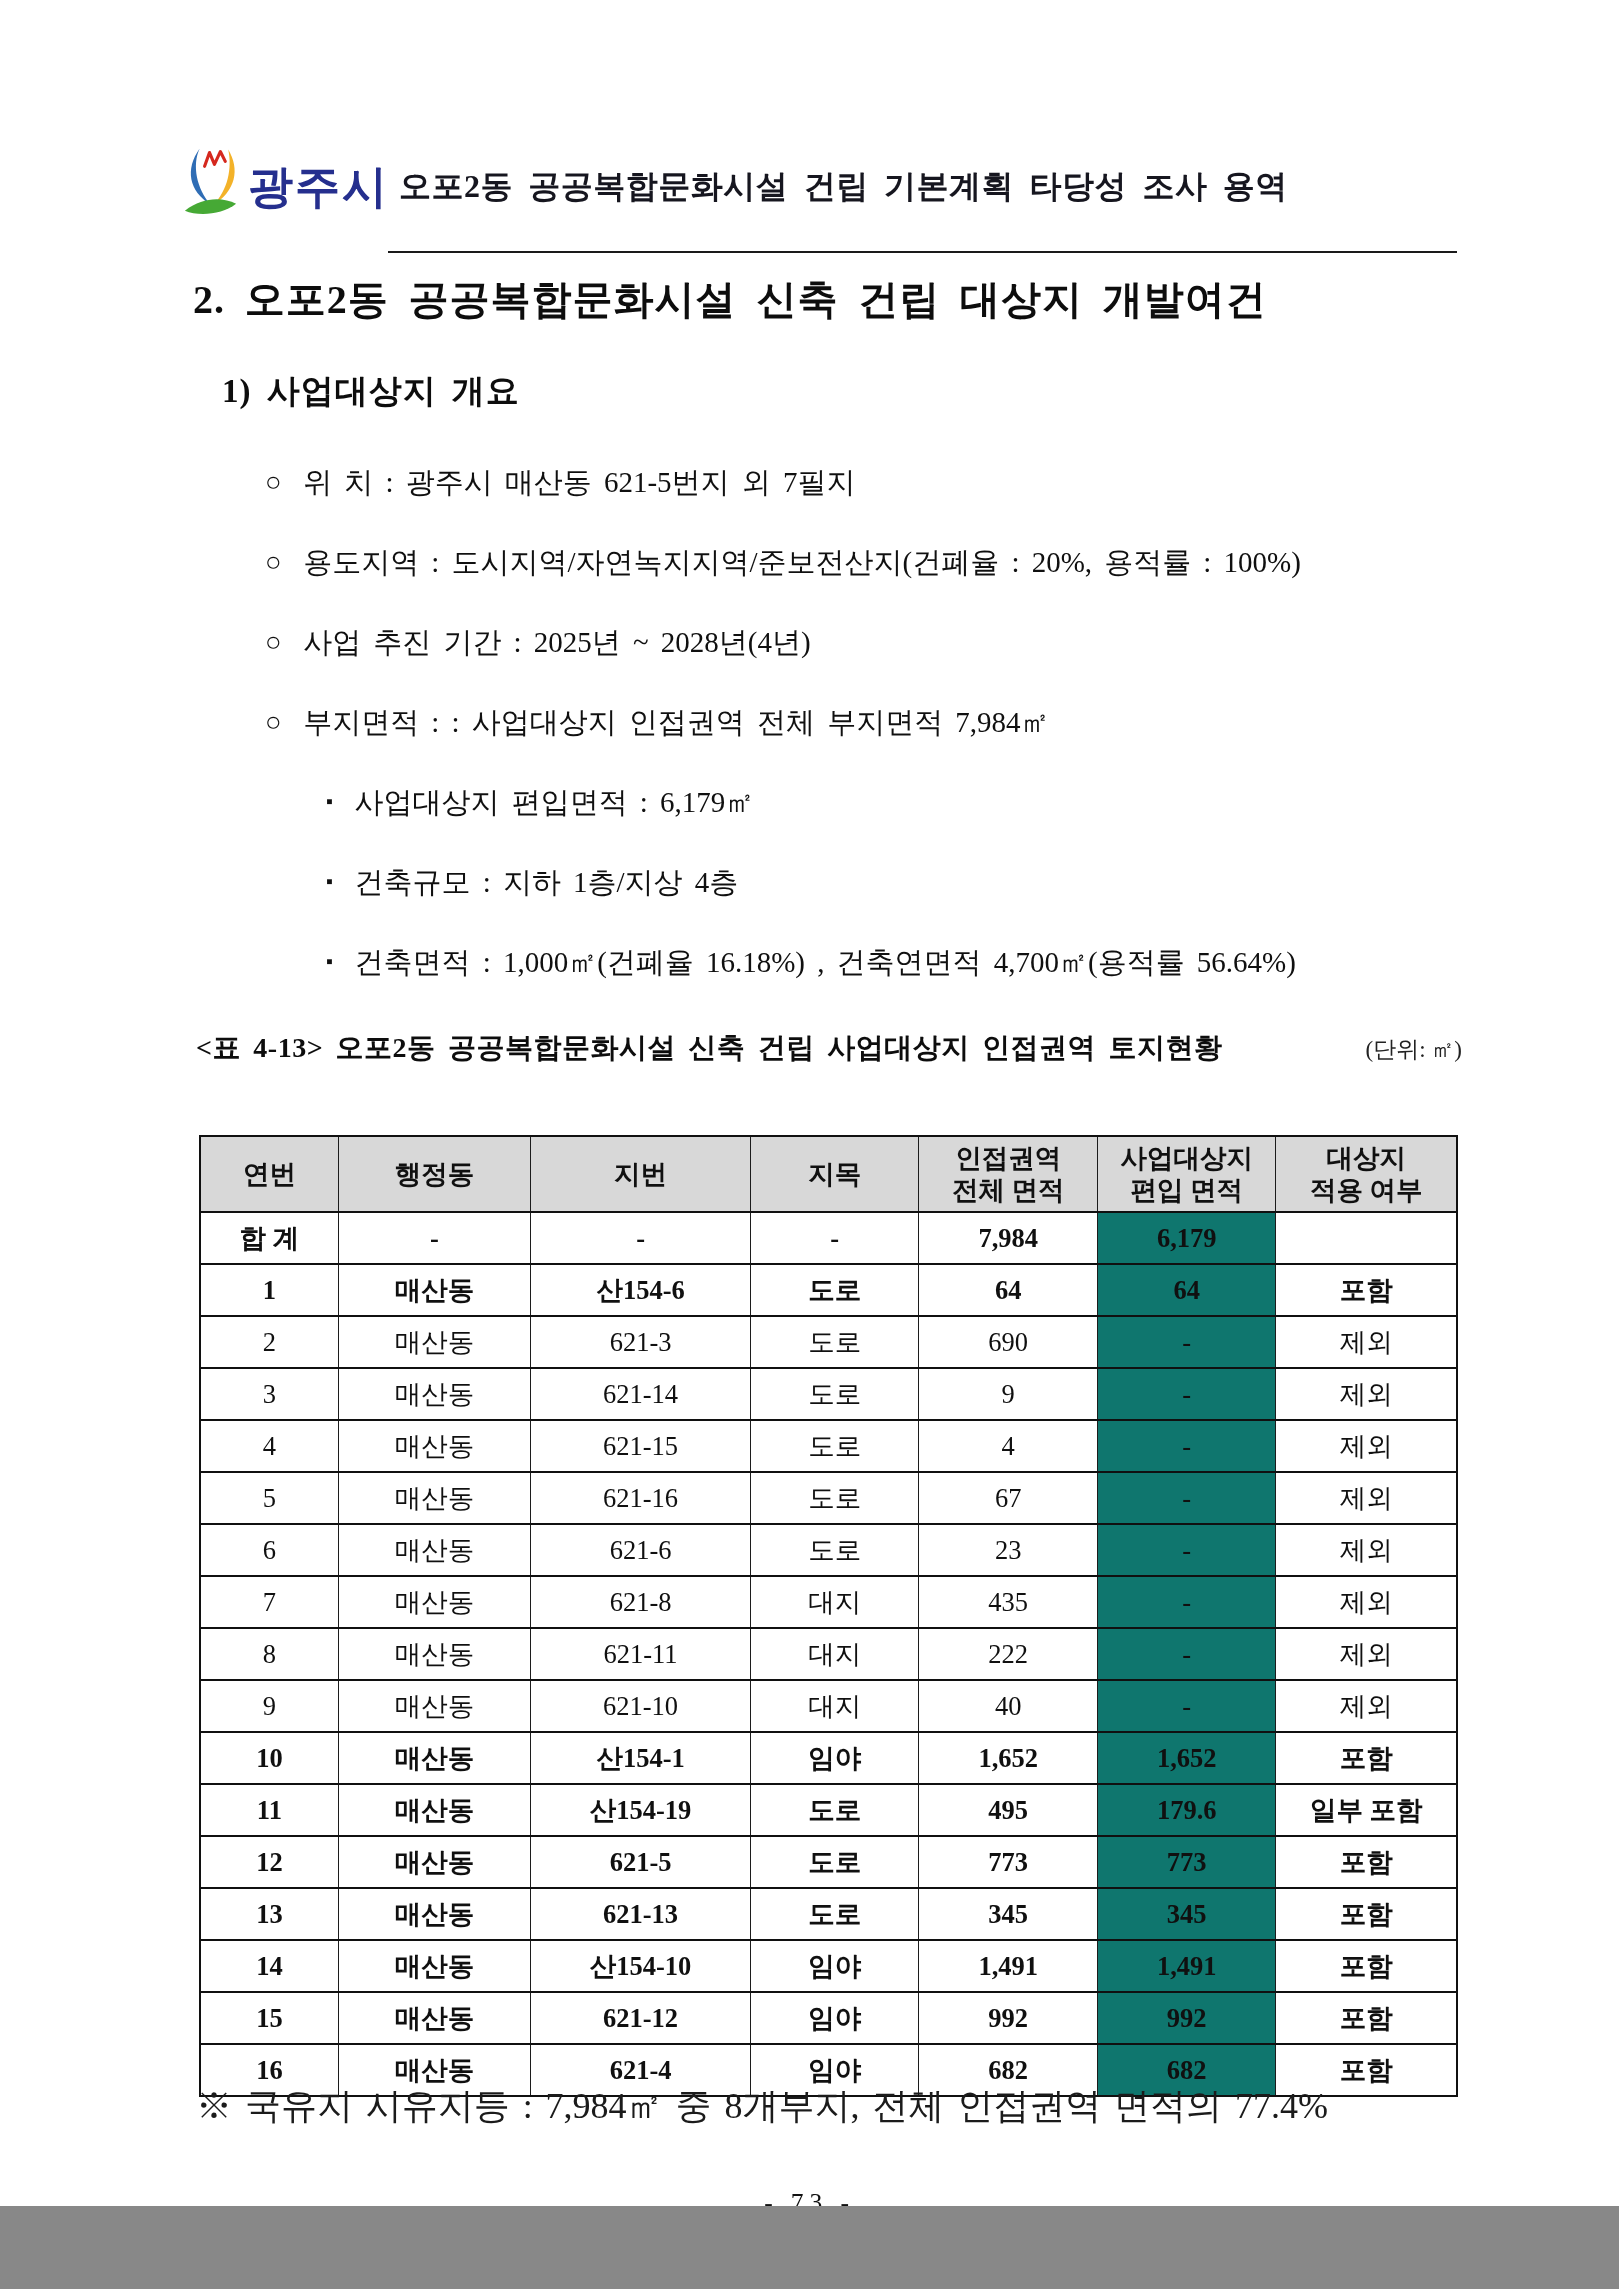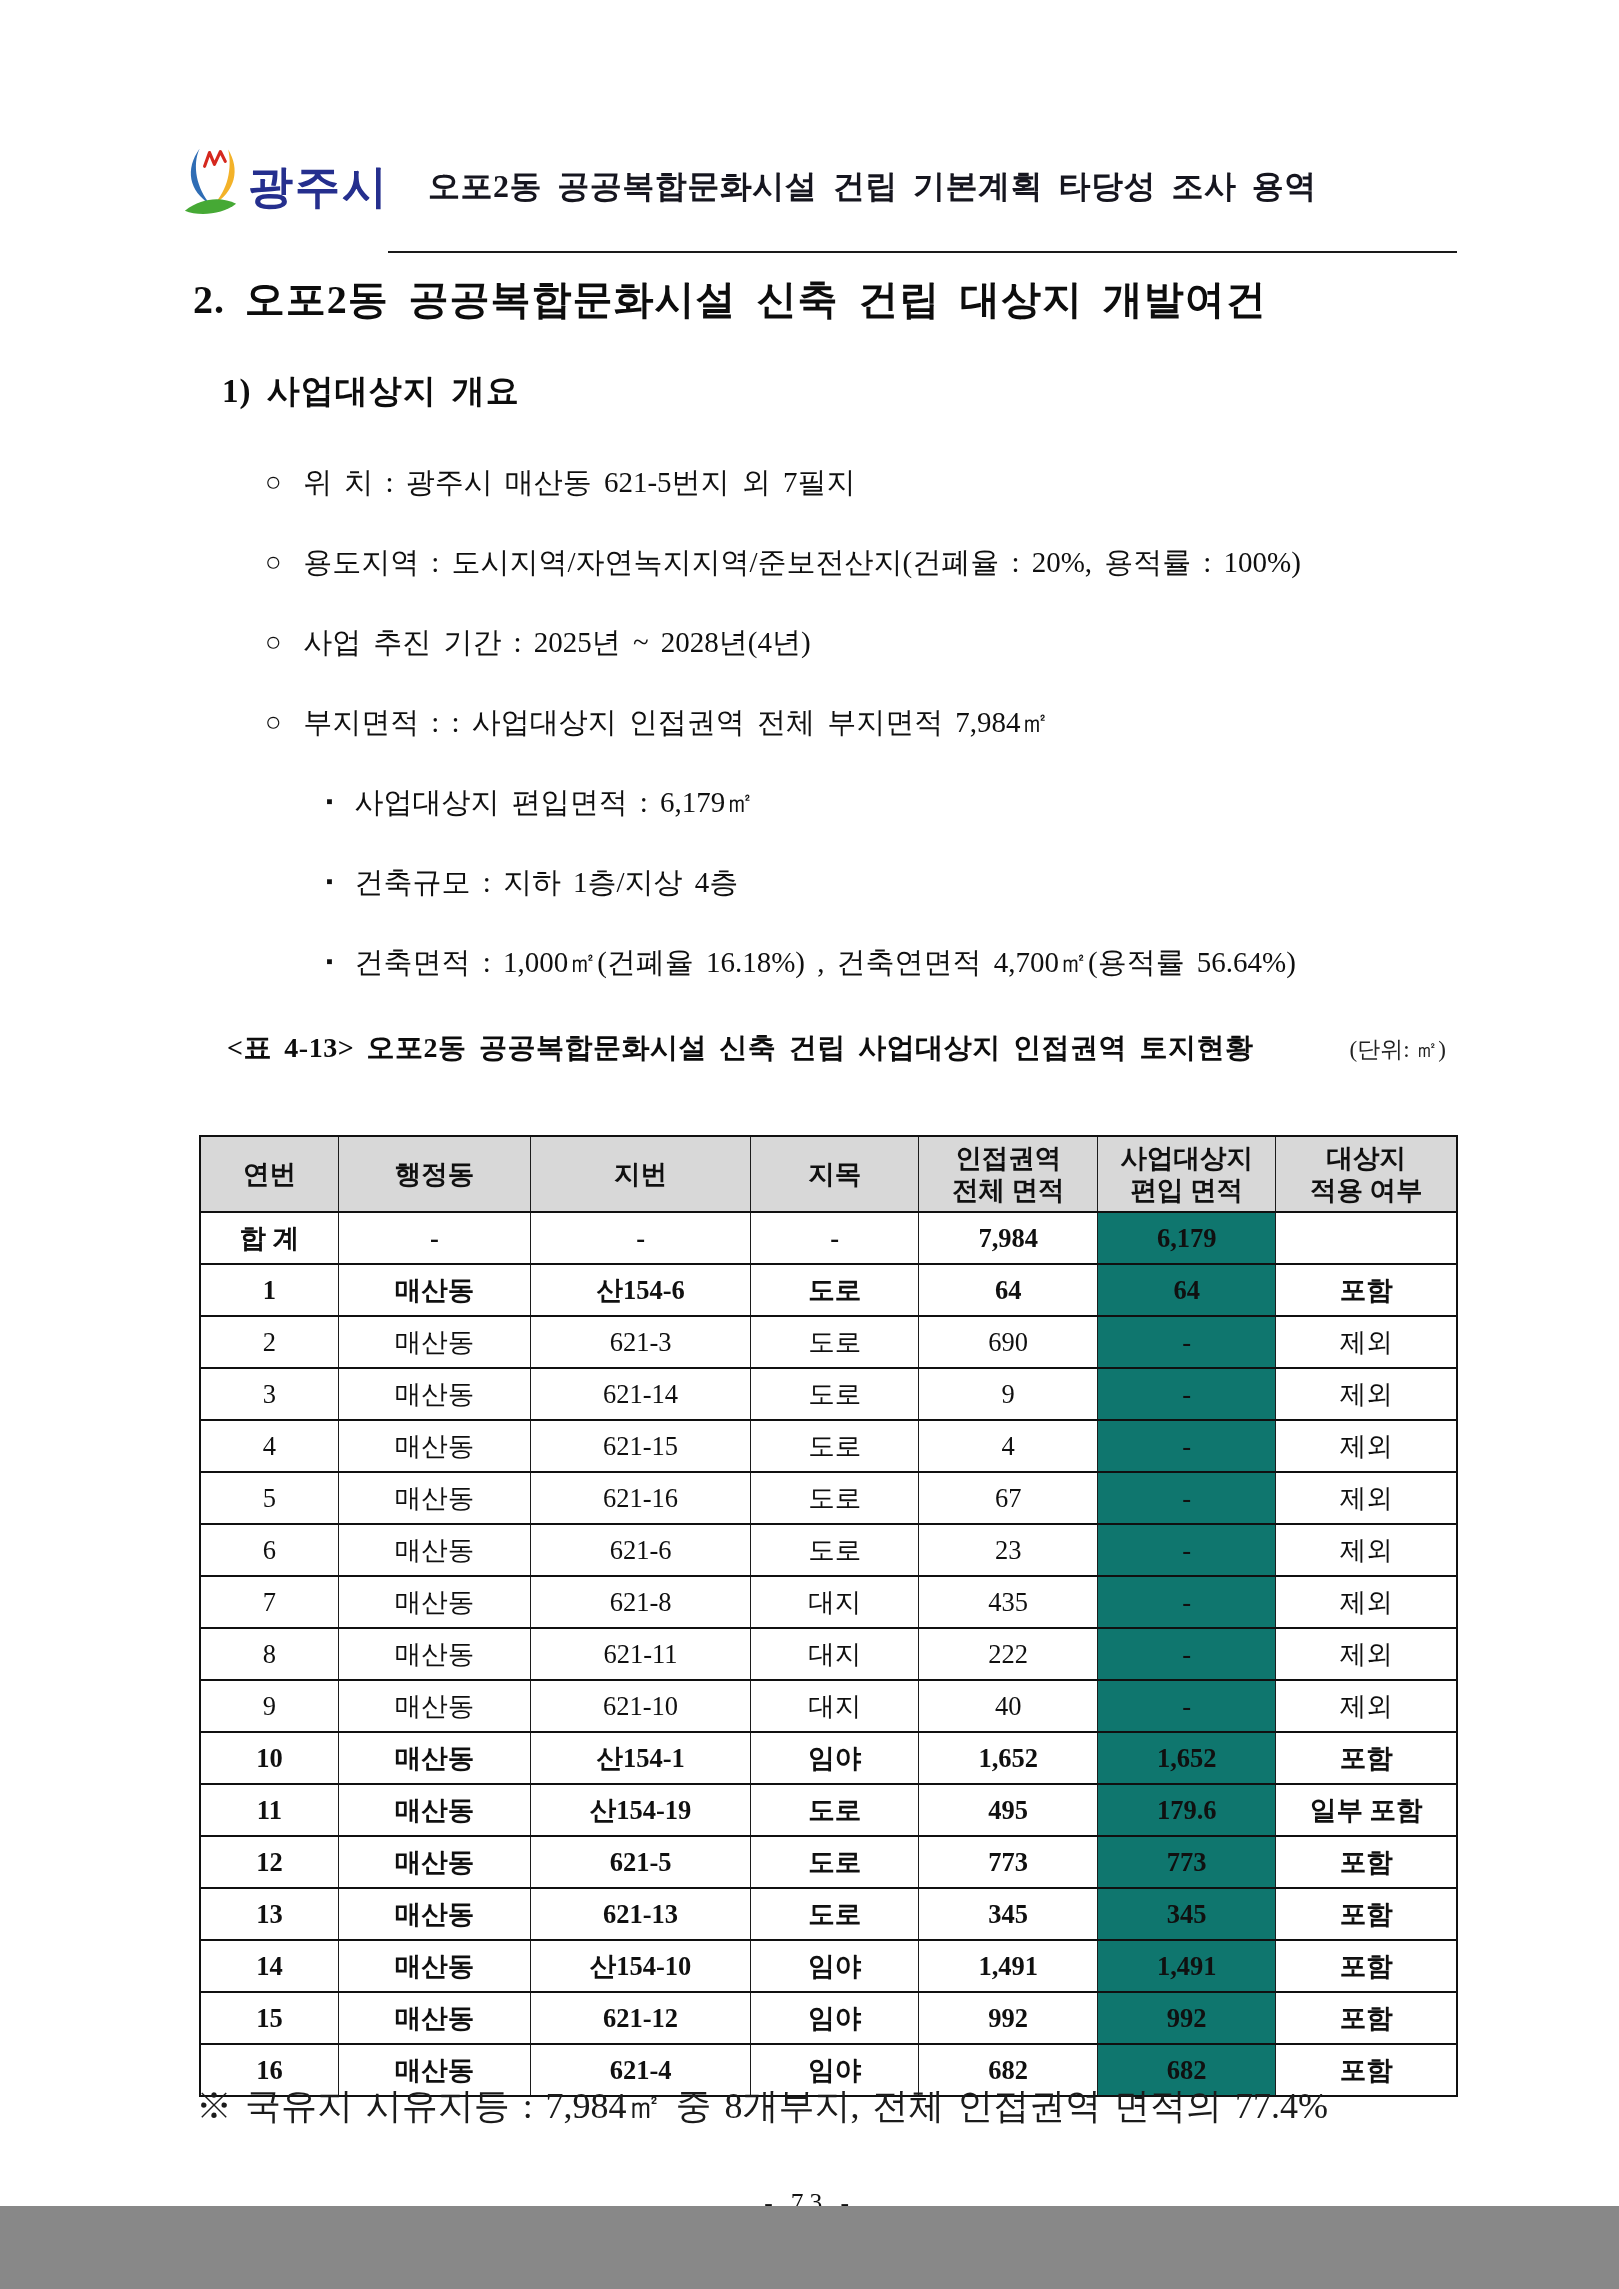--- a/index.html
+++ b/index.html
@@ -18,21 +18,21 @@
     display:flex;align-items:center;
   }
   .logo{width:63px;height:84px;flex:0 0 auto;}
   .brand{
     font-family:"Liberation Sans","DejaVu Sans",sans-serif;
     font-weight:800;font-size:45px;letter-spacing:2px;
     color:#252f8e;margin-left:5.9px;white-space:nowrap;
   }
   .header-title{
     font-size:32px;font-weight:700;letter-spacing:0.5px;word-spacing:6.9px;
-    color:#16161f;margin-left:39px;white-space:nowrap;
+    color:#16161f;margin-left:10px;white-space:nowrap;
   }
   .header-rule{
     position:absolute;top:251px;left:388px;right:162px;height:2px;background:#1a1a1a;
   }
   
   .heading{
     position:absolute;top:272px;left:193px;margin:0;
     font-size:40px;font-weight:700;letter-spacing:1px;word-spacing:8.8px;color:#0d0d0d;
   }
   .subheading{
@@ -42,22 +42,22 @@
   
   .bullets{position:absolute;top:461px;left:265px;width:1235px;}
   .bullet{display:flex;align-items:flex-start;margin-bottom:38px;
     font-size:29px;line-height:42px;word-spacing:4.9px;color:#101010;}
   .bullet .marker{flex:0 0 auto;margin-right:21.6px;}
   .bullet.lvl1 .marker{font-size:27.4px;}
   .bullet.lvl2{margin-left:61px;}
   .bullet.lvl2 .marker{font-size:19.6px;line-height:42px;}
   
   .caption-row{
-    position:absolute;top:1029px;left:196px;right:173px;
-    display:flex;justify-content:space-between;align-items:flex-end;margin-left:31px;
+    position:absolute;top:1029px;left:196px;right:157px;
+    display:flex;justify-content:space-between;align-items:flex-end;
   }
   .caption{font-size:28px;font-weight:700;letter-spacing:0.5px;word-spacing:4.9px;color:#0d0d0d;}
   .unit{font-size:23px;color:#222;padding-bottom:2px;}
   
   table.land{
     position:absolute;top:1135px;left:199px;width:1259px;
     border-collapse:collapse;table-layout:fixed;
     border:2.9px solid #101010;
   }
   .land th,.land td{

